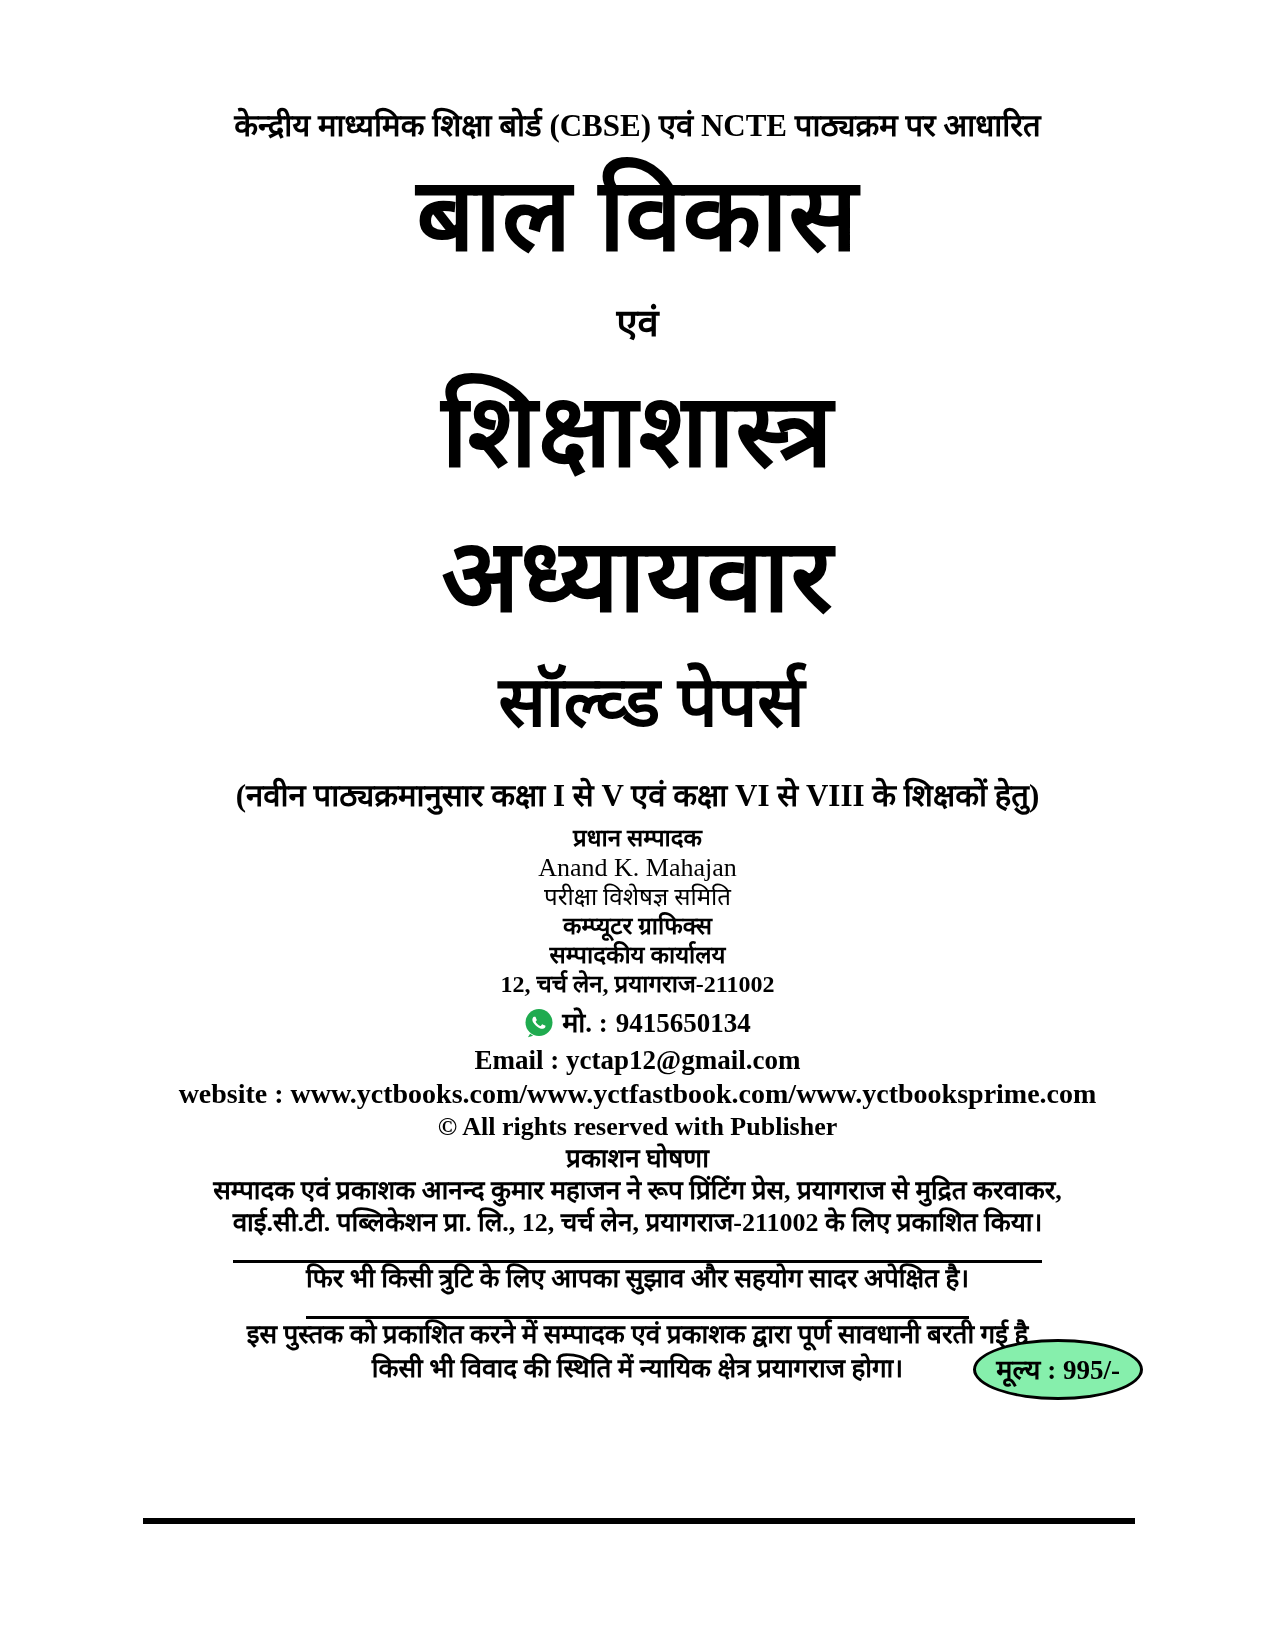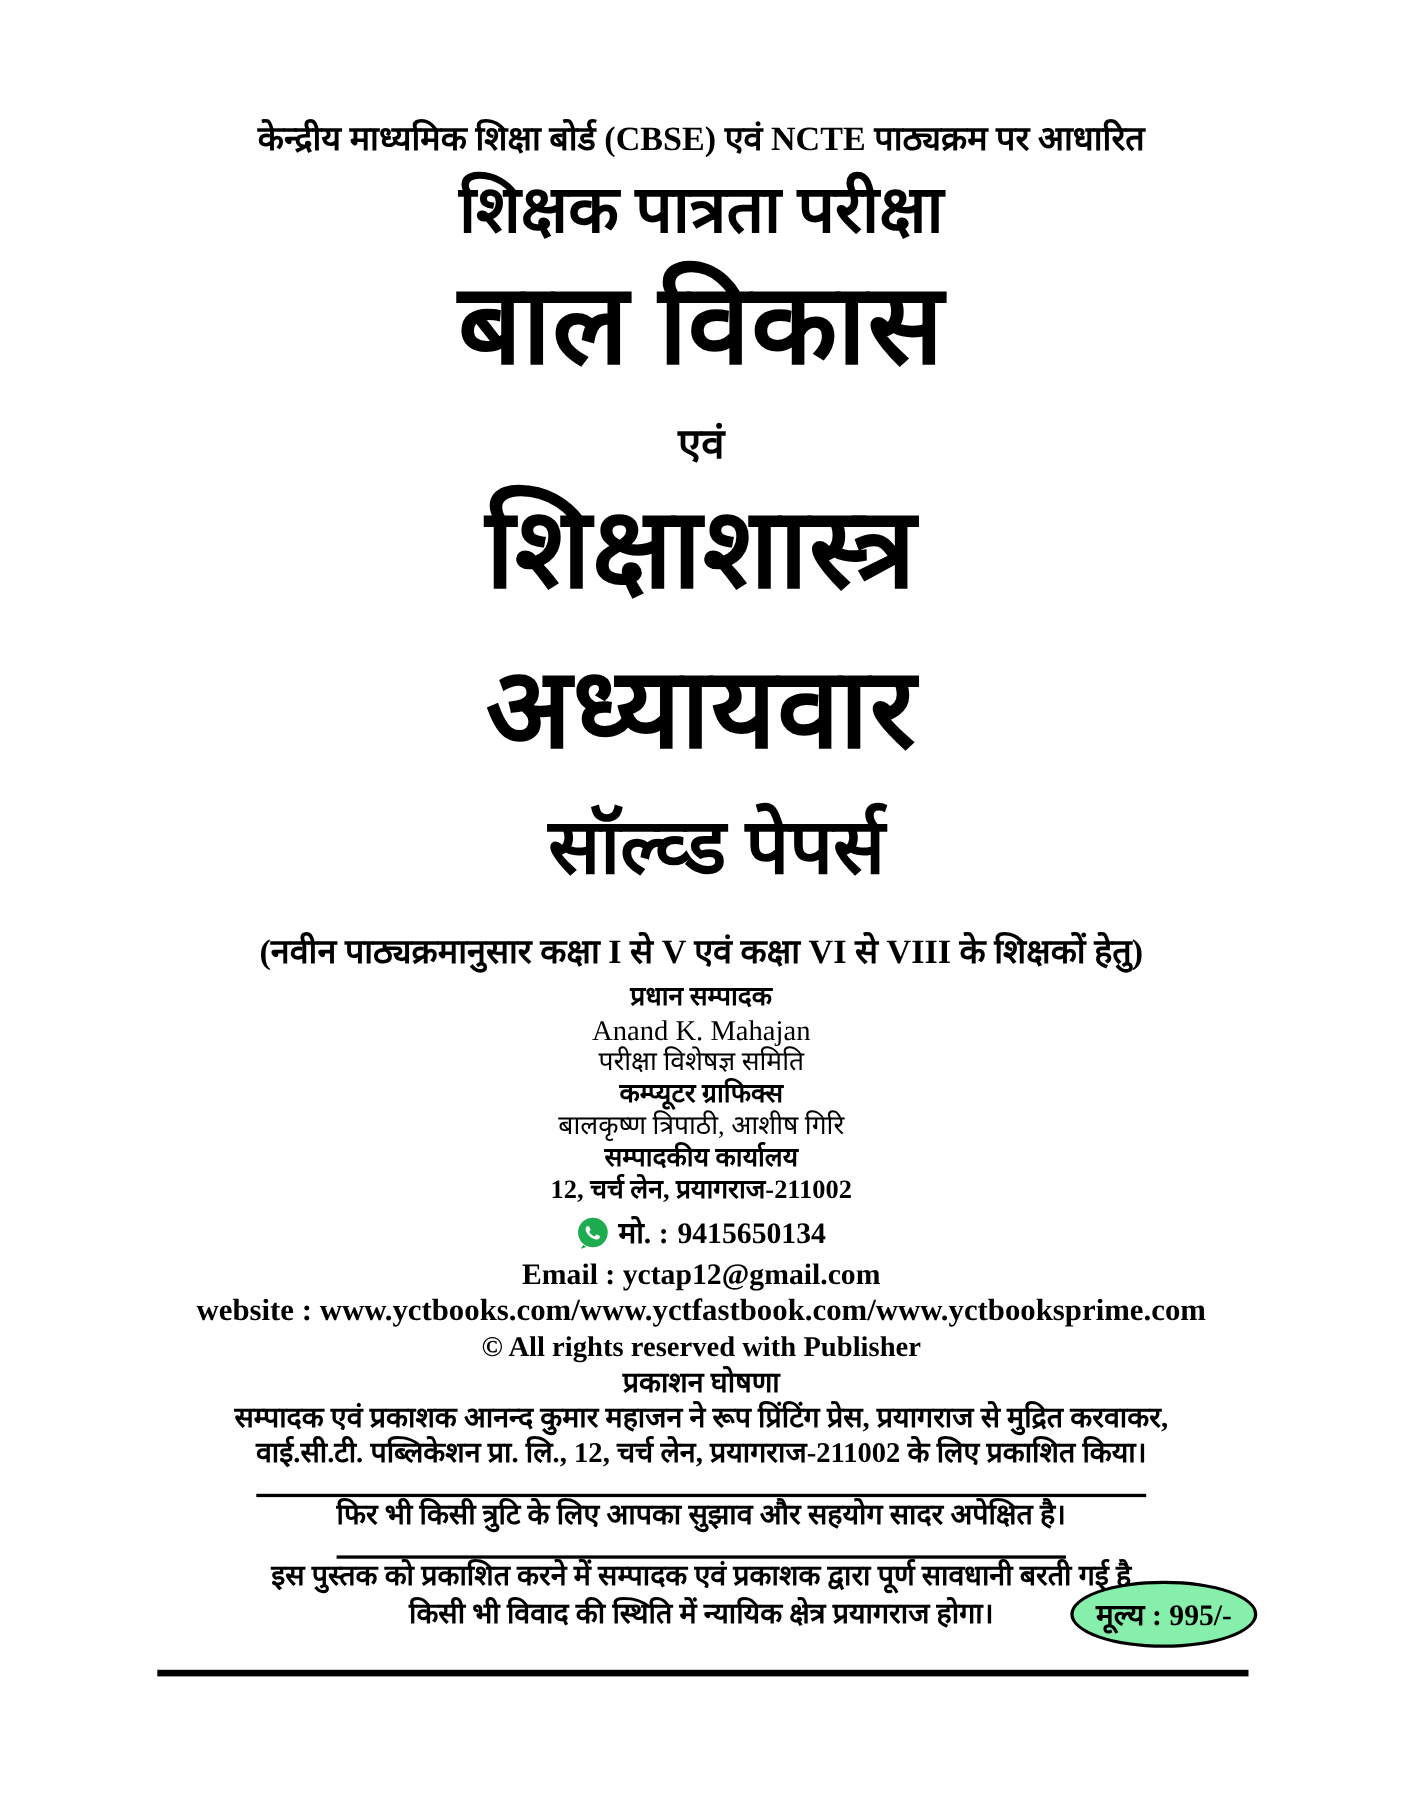--- a/index.html
+++ b/index.html
@@ -24,21 +24,21 @@
     font-size: 60px; font-weight: bold; line-height: 1.25;
     margin-top: 6px;
   }
   .main-title {
     font-size: 102px; font-weight: bold; line-height: 1.3;
     letter-spacing: 1px;
   }
   .main-title.first { margin-top: 2px; }
   .conjunction {
     font-size: 38px; font-weight: bold; line-height: 1.3;
-    margin-top: 16px; margin-bottom: 6px;
+    margin-top: 16px; margin-bottom: 18px;
   }
   .main-title.second { margin-top: 2px; }
   .main-title.third { margin-top: 12px; }
   .subtitle {
     font-size: 70px; font-weight: bold; line-height: 1.3;
     margin-top: 14px;
     padding-left: 28px;
   }
   .audience-note {
     font-size: 31px; font-weight: bold; line-height: 40px;
@@ -107,40 +107,38 @@
     background: #000;
   }
 </style>
 </head>
 <body>
 
 <div class="page">
 
   <div class="tagline">केन्द्रीय माध्यमिक शिक्षा बोर्ड (CBSE) एवं NCTE पाठ्यक्रम पर आधारित</div>
 
-  <div class="series-title">शिक्षक पात्रता परीक्षा</div>
 
   <div class="main-title first">बाल विकास</div>
 
   <div class="conjunction">एवं</div>
 
   <div class="main-title second">शिक्षाशास्त्र</div>
 
   <div class="main-title third">अध्यायवार</div>
 
   <div class="subtitle">सॉल्व्ड पेपर्स</div>
 
   <div class="audience-note">(नवीन पाठ्यक्रमानुसार कक्षा I से V एवं कक्षा VI से VIII के शिक्षकों हेतु)</div>
 
   <div class="credits">
     <div class="credit-heading">प्रधान सम्पादक</div>
     <div class="credit-value latin">Anand K. Mahajan</div>
     <div class="credit-value">परीक्षा विशेषज्ञ समिति</div>
     <div class="credit-heading">कम्प्यूटर ग्राफिक्स</div>
-    <div class="credit-value">बालकृष्ण त्रिपाठी, आशीष गिरि</div>
     <div class="credit-heading">सम्पादकीय कार्यालय</div>
     <div class="credit-value bold">12, चर्च लेन, प्रयागराज-211002</div>
   </div>
 
   <div class="phone-line">
     <span class="wa-icon">
       <svg width="30" height="30" viewBox="0 0 32 32">
         <circle cx="16" cy="15.4" r="14.4" fill="#1fab4f"></circle>
         <path d="M6.5 27.5 L4.2 31.2 L9.8 29.6 Z" fill="#1fab4f"></path>
         <path fill="#ffffff" d="M22.3 18.6c-.35-.18-2.05-1.01-2.37-1.13-.32-.12-.55-.18-.78.18-.23.35-.9 1.13-1.1 1.36-.2.23-.4.26-.75.09-.35-.18-1.47-.54-2.8-1.73-1.04-.93-1.74-2.07-1.94-2.42-.2-.35-.02-.54.15-.71.16-.16.35-.41.52-.62.17-.2.23-.35.35-.58.12-.23.06-.44-.03-.62-.09-.18-.78-1.89-1.07-2.58-.28-.68-.57-.59-.78-.6l-.66-.01c-.23 0-.6.09-.92.44-.32.35-1.2 1.18-1.2 2.87s1.23 3.33 1.4 3.56c.17.23 2.42 3.7 5.87 5.19.82.35 1.46.56 1.96.72.82.26 1.57.22 2.16.14.66-.1 2.05-.84 2.34-1.65.29-.81.29-1.5.2-1.65-.09-.14-.32-.23-.67-.4z"></path>

